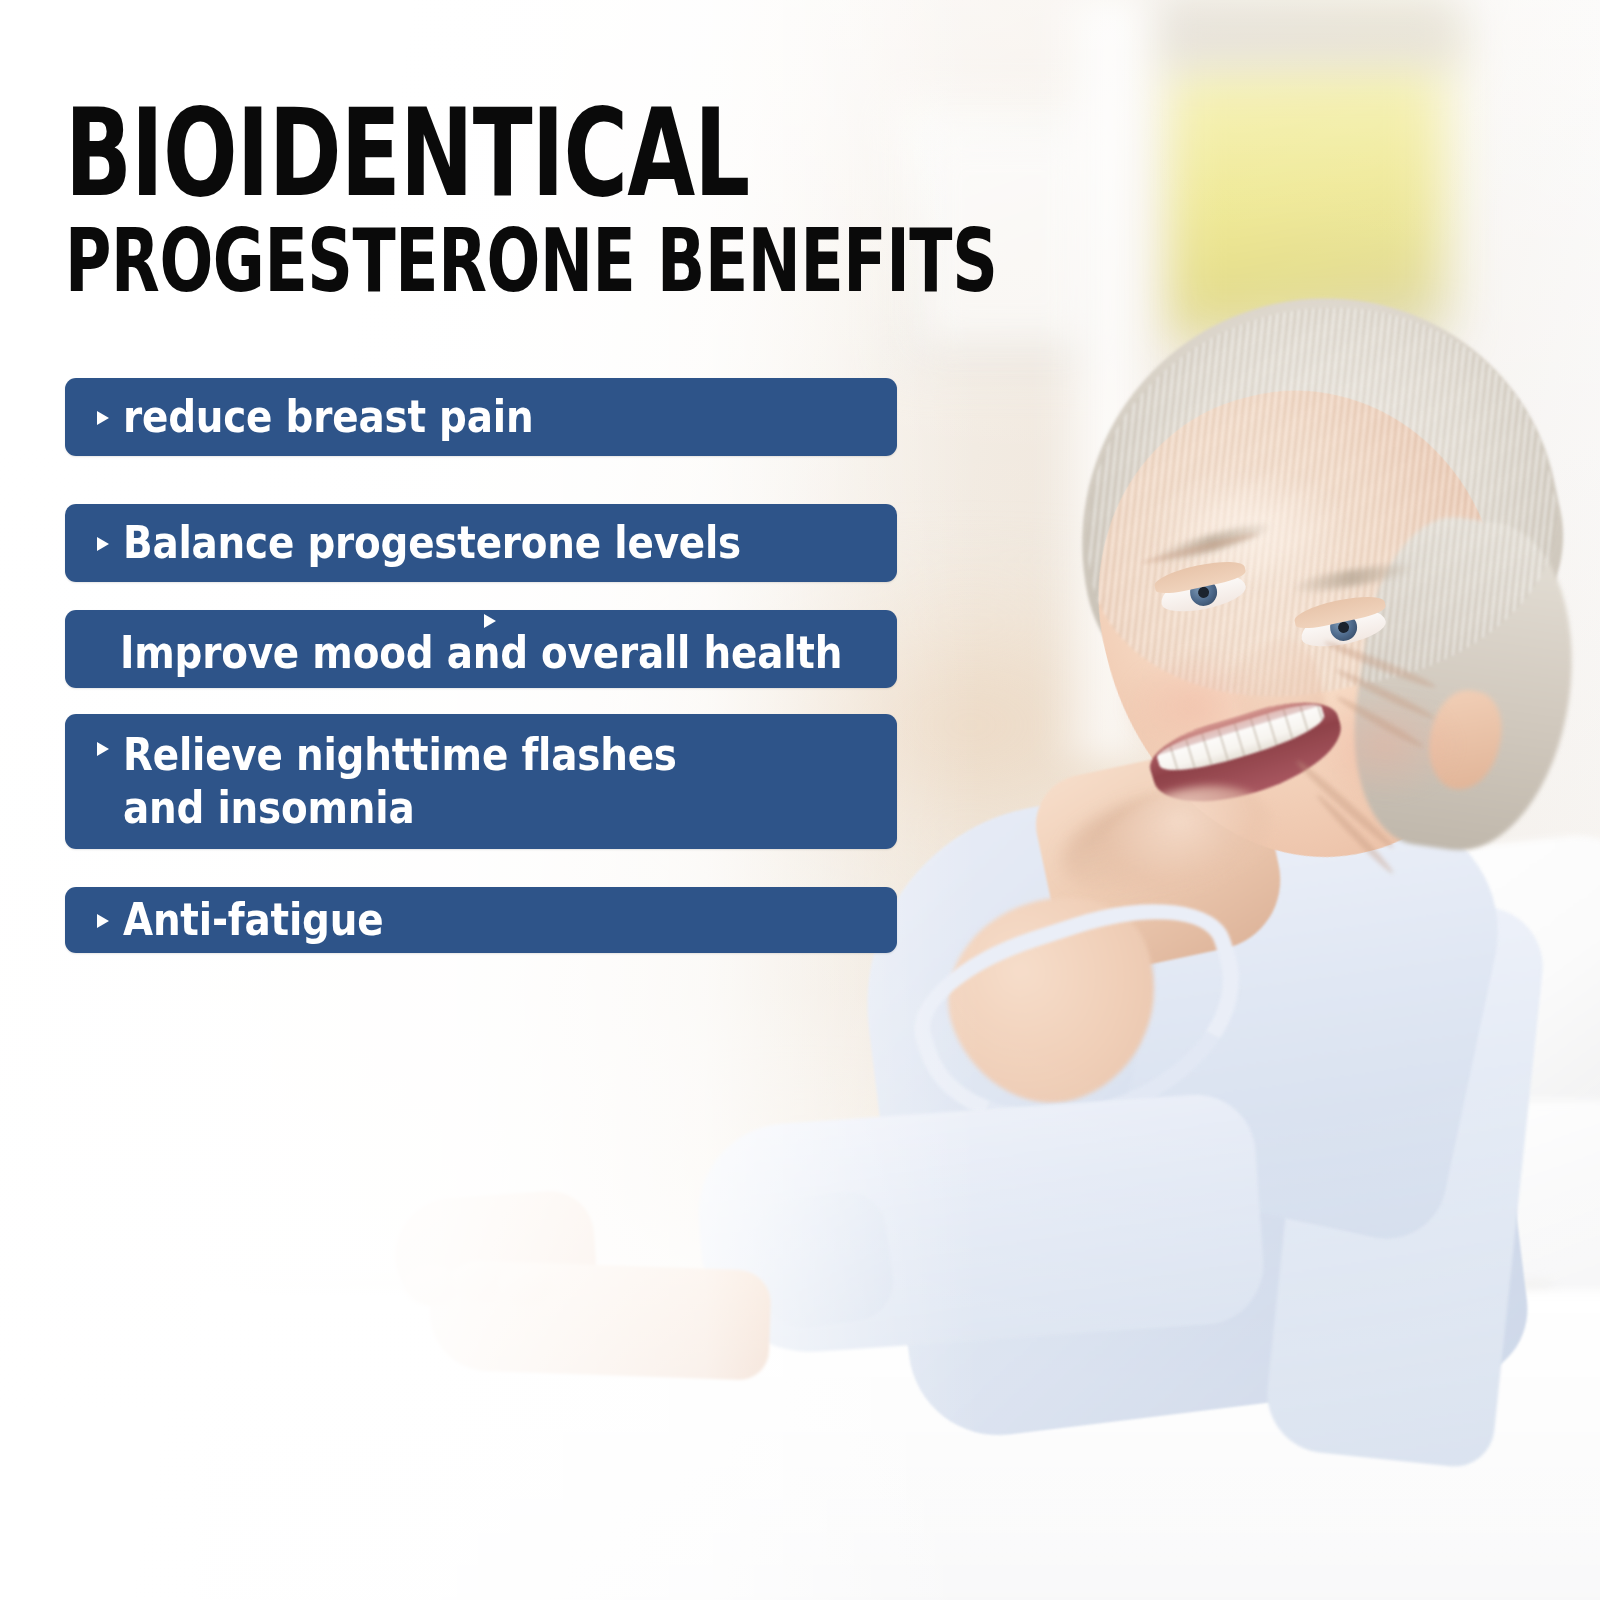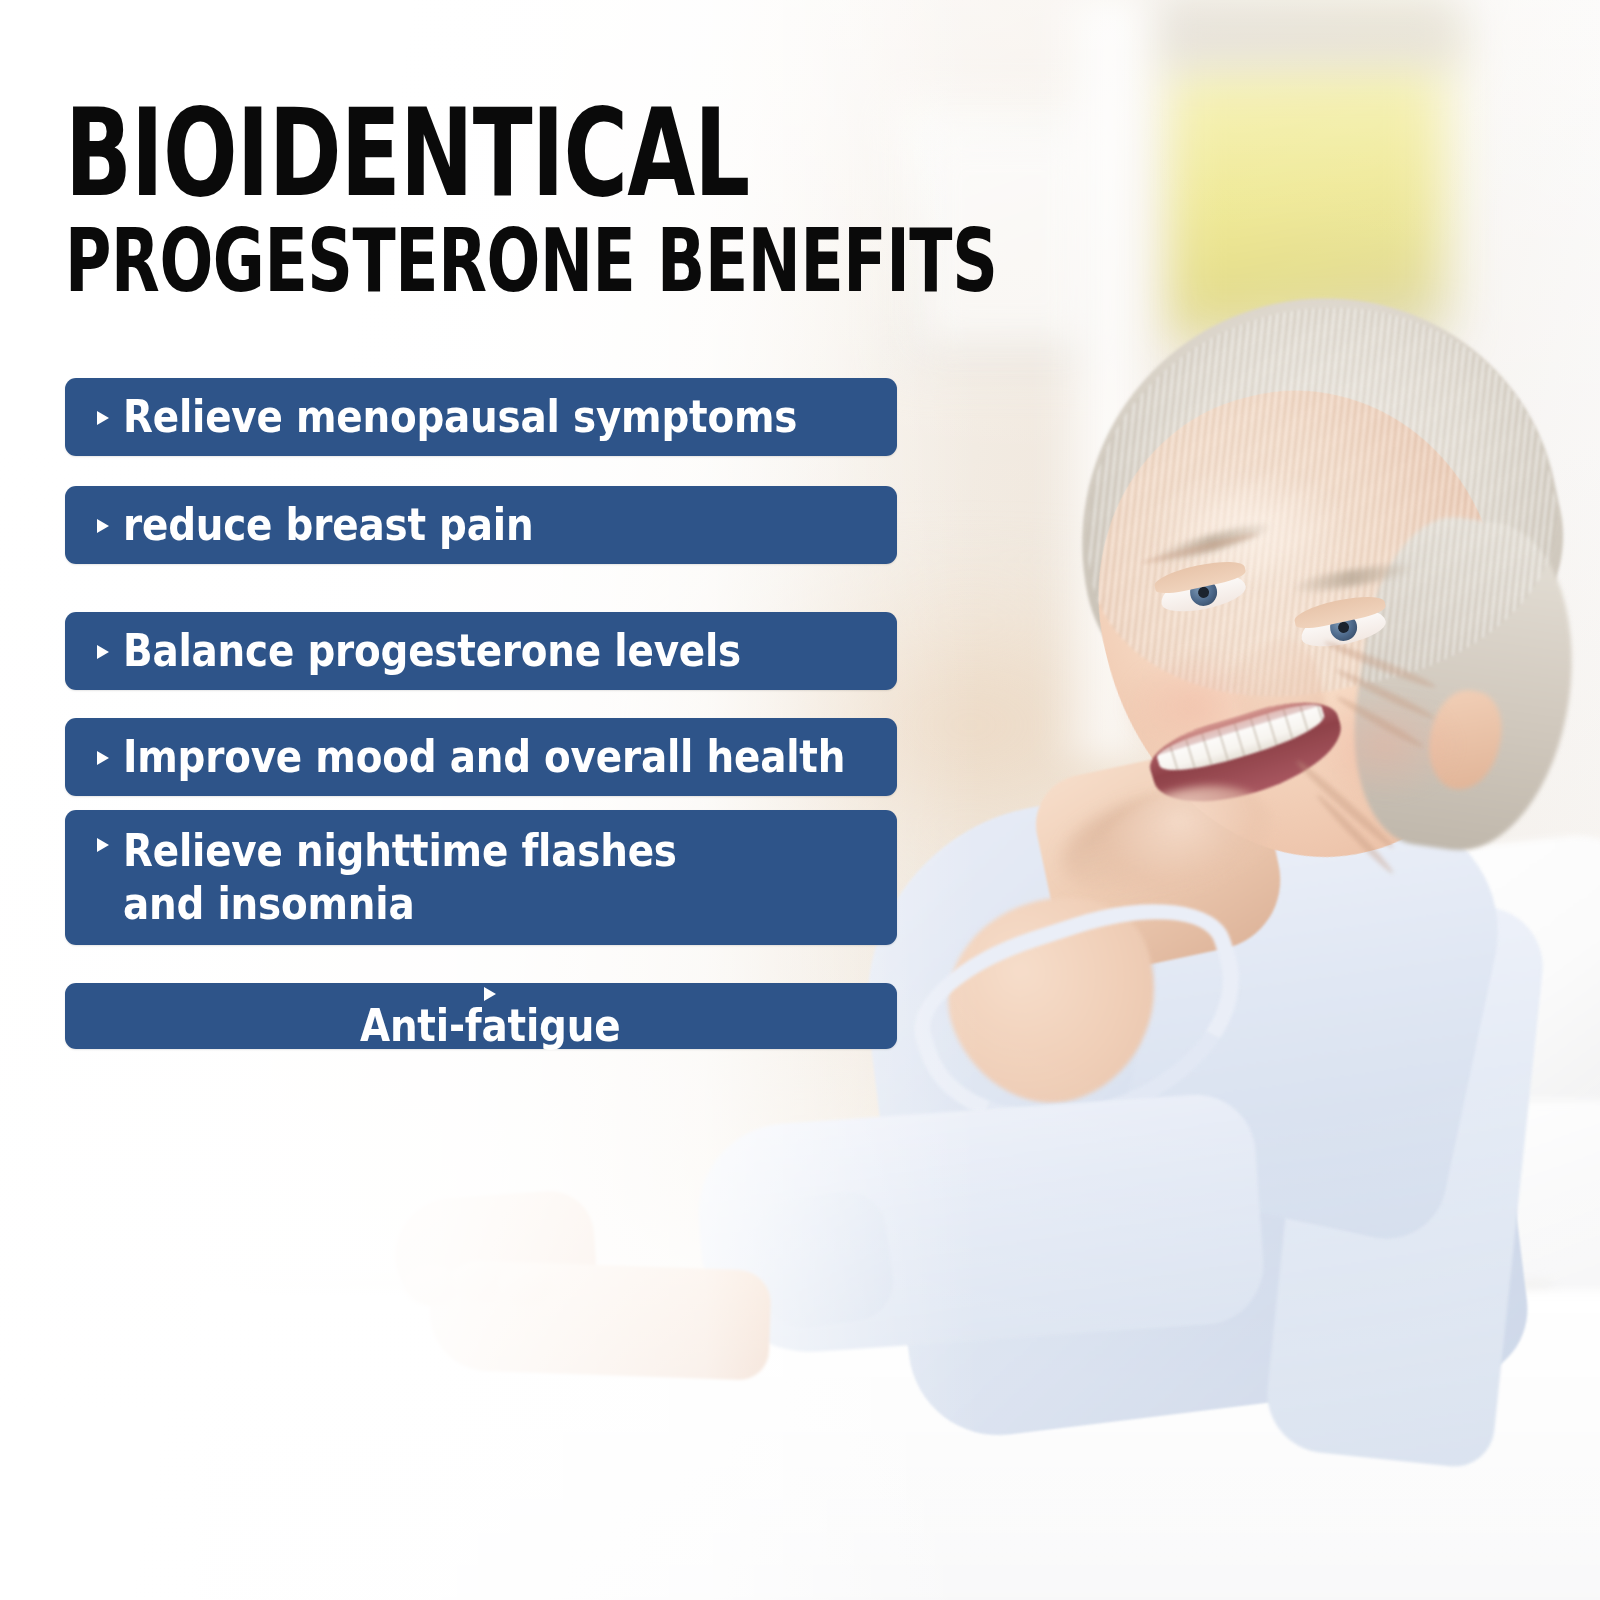--- a/index.html
+++ b/index.html
@@ -460,21 +460,21 @@
     width:832px;
     background:#2e5489;
     border-radius:11px;
     display:flex;
     align-items:center;
     padding:0 0 0 30px;
     margin-bottom:28px;
     box-shadow:0 1px 2px rgba(0,0,0,0.10);
   }
   .bar-1, .bar-2, .bar-3, .bar-4, .bar-5 { height:78px; }
-  .bar-7 { height:66px; margin-bottom:0;flex-direction:column; }
+  .bar-7 { height:66px; margin-bottom:0; }
   .bar-6 { height:135px; align-items:flex-start; padding-top:14px; }
 
   .bullet {
     flex:0 0 auto;
     width:16px; height:20px;
     margin-right:12px;
     position:relative;
     top:1px;
   }
   .bullet svg { display:block; }
@@ -491,21 +491,21 @@
     transform:scaleX(0.96);
     transform-origin:left center;
   }
   .bar-6 .bar-text { line-height:1.18; }
 
   
   .bar-1 { margin-bottom:30px; }
   .bar-2 { margin-bottom:30px;align-items:center; }
   .bar-3 { margin-bottom:28px;margin-top:48px; }
   .bar-4 { margin-bottom:28px; }
-  .bar-5 { margin-bottom:14px; }
+  .bar-5 { margin-bottom:26px;flex-direction:column; }
   .bar-6 { margin-bottom:38px; }
 </style>
 </head>
 <body>
 
 <div id="poster">
 
   <div class="photo">
     <div class="wall"></div>
 
@@ -595,28 +595,20 @@
 
   <div class="content">
 
     <div class="title-block">
       <div class="title-main">BIOIDENTICAL</div>
       <div class="title-sub">PROGESTERONE BENEFITS</div>
     </div>
 
     <div class="bars">
 
-      <div class="bar bar-1">
-        <span class="bullet">
-          <svg width="16" height="20" viewBox="0 0 16 20">
-              <polygon points="2,3 14,10 2,17" fill="#ffffff"></polygon>
-            </svg>
-        </span>
-        <span class="bar-text">Relieve menopausal symptoms</span>
-      </div>
 
       <div class="bar bar-2">
         <span class="bullet">
           <svg width="16" height="20" viewBox="0 0 16 20">
               <polygon points="2,3 14,10 2,17" fill="#ffffff"></polygon>
             </svg>
         </span>
         <span class="bar-text">reduce breast pain</span>
       </div>
 

